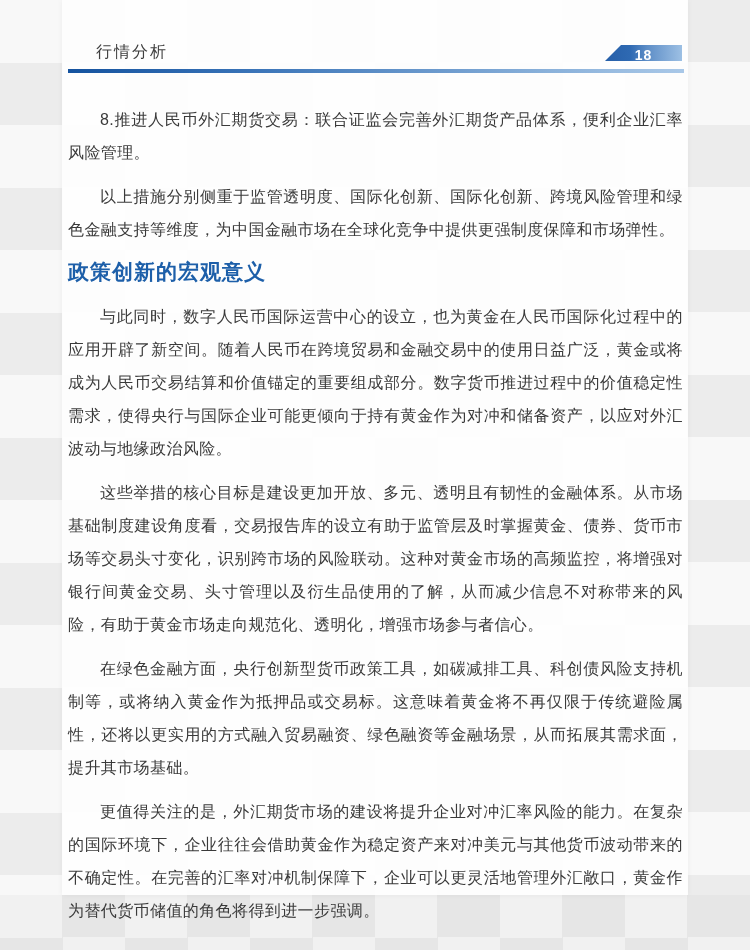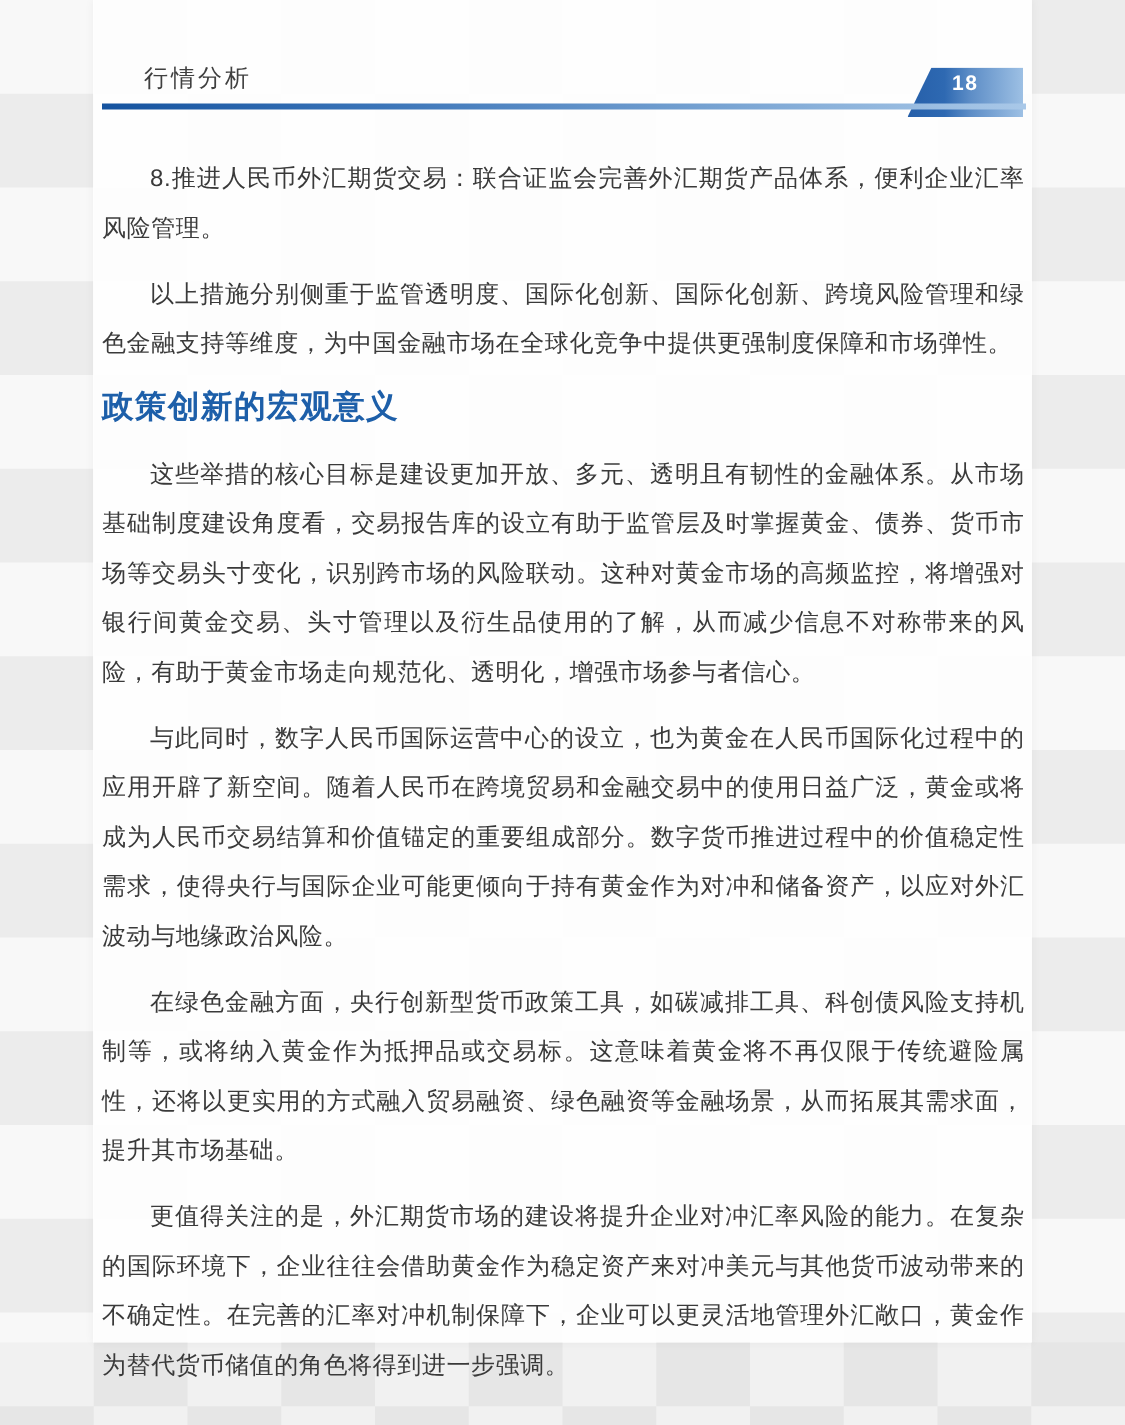--- a/index.html
+++ b/index.html
@@ -40,21 +40,21 @@
     top: 42px;
     font-size: 16px;
     letter-spacing: 2px;
     color: #404040;
   }
   .page-badge {
     position: absolute;
     right: 6px;
     top: 45px;
     width: 77px;
-    height: 33px;
+    height: 16px;
     clip-path: polygon(16px 0, 100% 0, 100% 100%, 0 100%);
     background: linear-gradient(90deg, #265fa9 0%, #2e69b2 32%, #5e8ec7 55%, #9dc0e4 100%);
     color: #ffffff;
     font-size: 14px;
     font-weight: bold;
     letter-spacing: 1px;
     text-align: center;
     line-height: 21px;
   }
   .header-rule {
@@ -102,20 +102,20 @@
       </span>
       <div class="header-rule"></div>
     </div>
 
     <div class="page-body">
       <p>8.推进人民币外汇期货交易：联合证监会完善外汇期货产品体系，便利企业汇率风险管理。</p>
       <p>以上措施分别侧重于监管透明度、国际化创新、国际化创新、跨境风险管理和绿色金融支持等维度，为中国金融市场在全球化竞争中提供更强制度保障和市场弹性。</p>
 
       <h2>政策创新的宏观意义</h2>
 
+      <p>与此同时，数字人民币国际运营中心的设立，也为黄金在人民币国际化过程中的应用开辟了新空间。随着人民币在跨境贸易和金融交易中的使用日益广泛，黄金或将成为人民币交易结算和价值锚定的重要组成部分。数字货币推进过程中的价值稳定性需求，使得央行与国际企业可能更倾向于持有黄金作为对冲和储备资产，以应对外汇波动与地缘政治风险。</p>
       <p>这些举措的核心目标是建设更加开放、多元、透明且有韧性的金融体系。从市场基础制度建设角度看，交易报告库的设立有助于监管层及时掌握黄金、债券、货币市场等交易头寸变化，识别跨市场的风险联动。这种对黄金市场的高频监控，将增强对银行间黄金交易、头寸管理以及衍生品使用的了解，从而减少信息不对称带来的风险，有助于黄金市场走向规范化、透明化，增强市场参与者信心。</p>
-      <p>与此同时，数字人民币国际运营中心的设立，也为黄金在人民币国际化过程中的应用开辟了新空间。随着人民币在跨境贸易和金融交易中的使用日益广泛，黄金或将成为人民币交易结算和价值锚定的重要组成部分。数字货币推进过程中的价值稳定性需求，使得央行与国际企业可能更倾向于持有黄金作为对冲和储备资产，以应对外汇波动与地缘政治风险。</p>
       <p>在绿色金融方面，央行创新型货币政策工具，如碳减排工具、科创债风险支持机制等，或将纳入黄金作为抵押品或交易标。这意味着黄金将不再仅限于传统避险属性，还将以更实用的方式融入贸易融资、绿色融资等金融场景，从而拓展其需求面，提升其市场基础。</p>
       <p>更值得关注的是，外汇期货市场的建设将提升企业对冲汇率风险的能力。在复杂的国际环境下，企业往往会借助黄金作为稳定资产来对冲美元与其他货币波动带来的不确定性。在完善的汇率对冲机制保障下，企业可以更灵活地管理外汇敞口，黄金作为替代货币储值的角色将得到进一步强调。</p>
     </div>
 
   </div>
 </div>
 
 </body></html>

